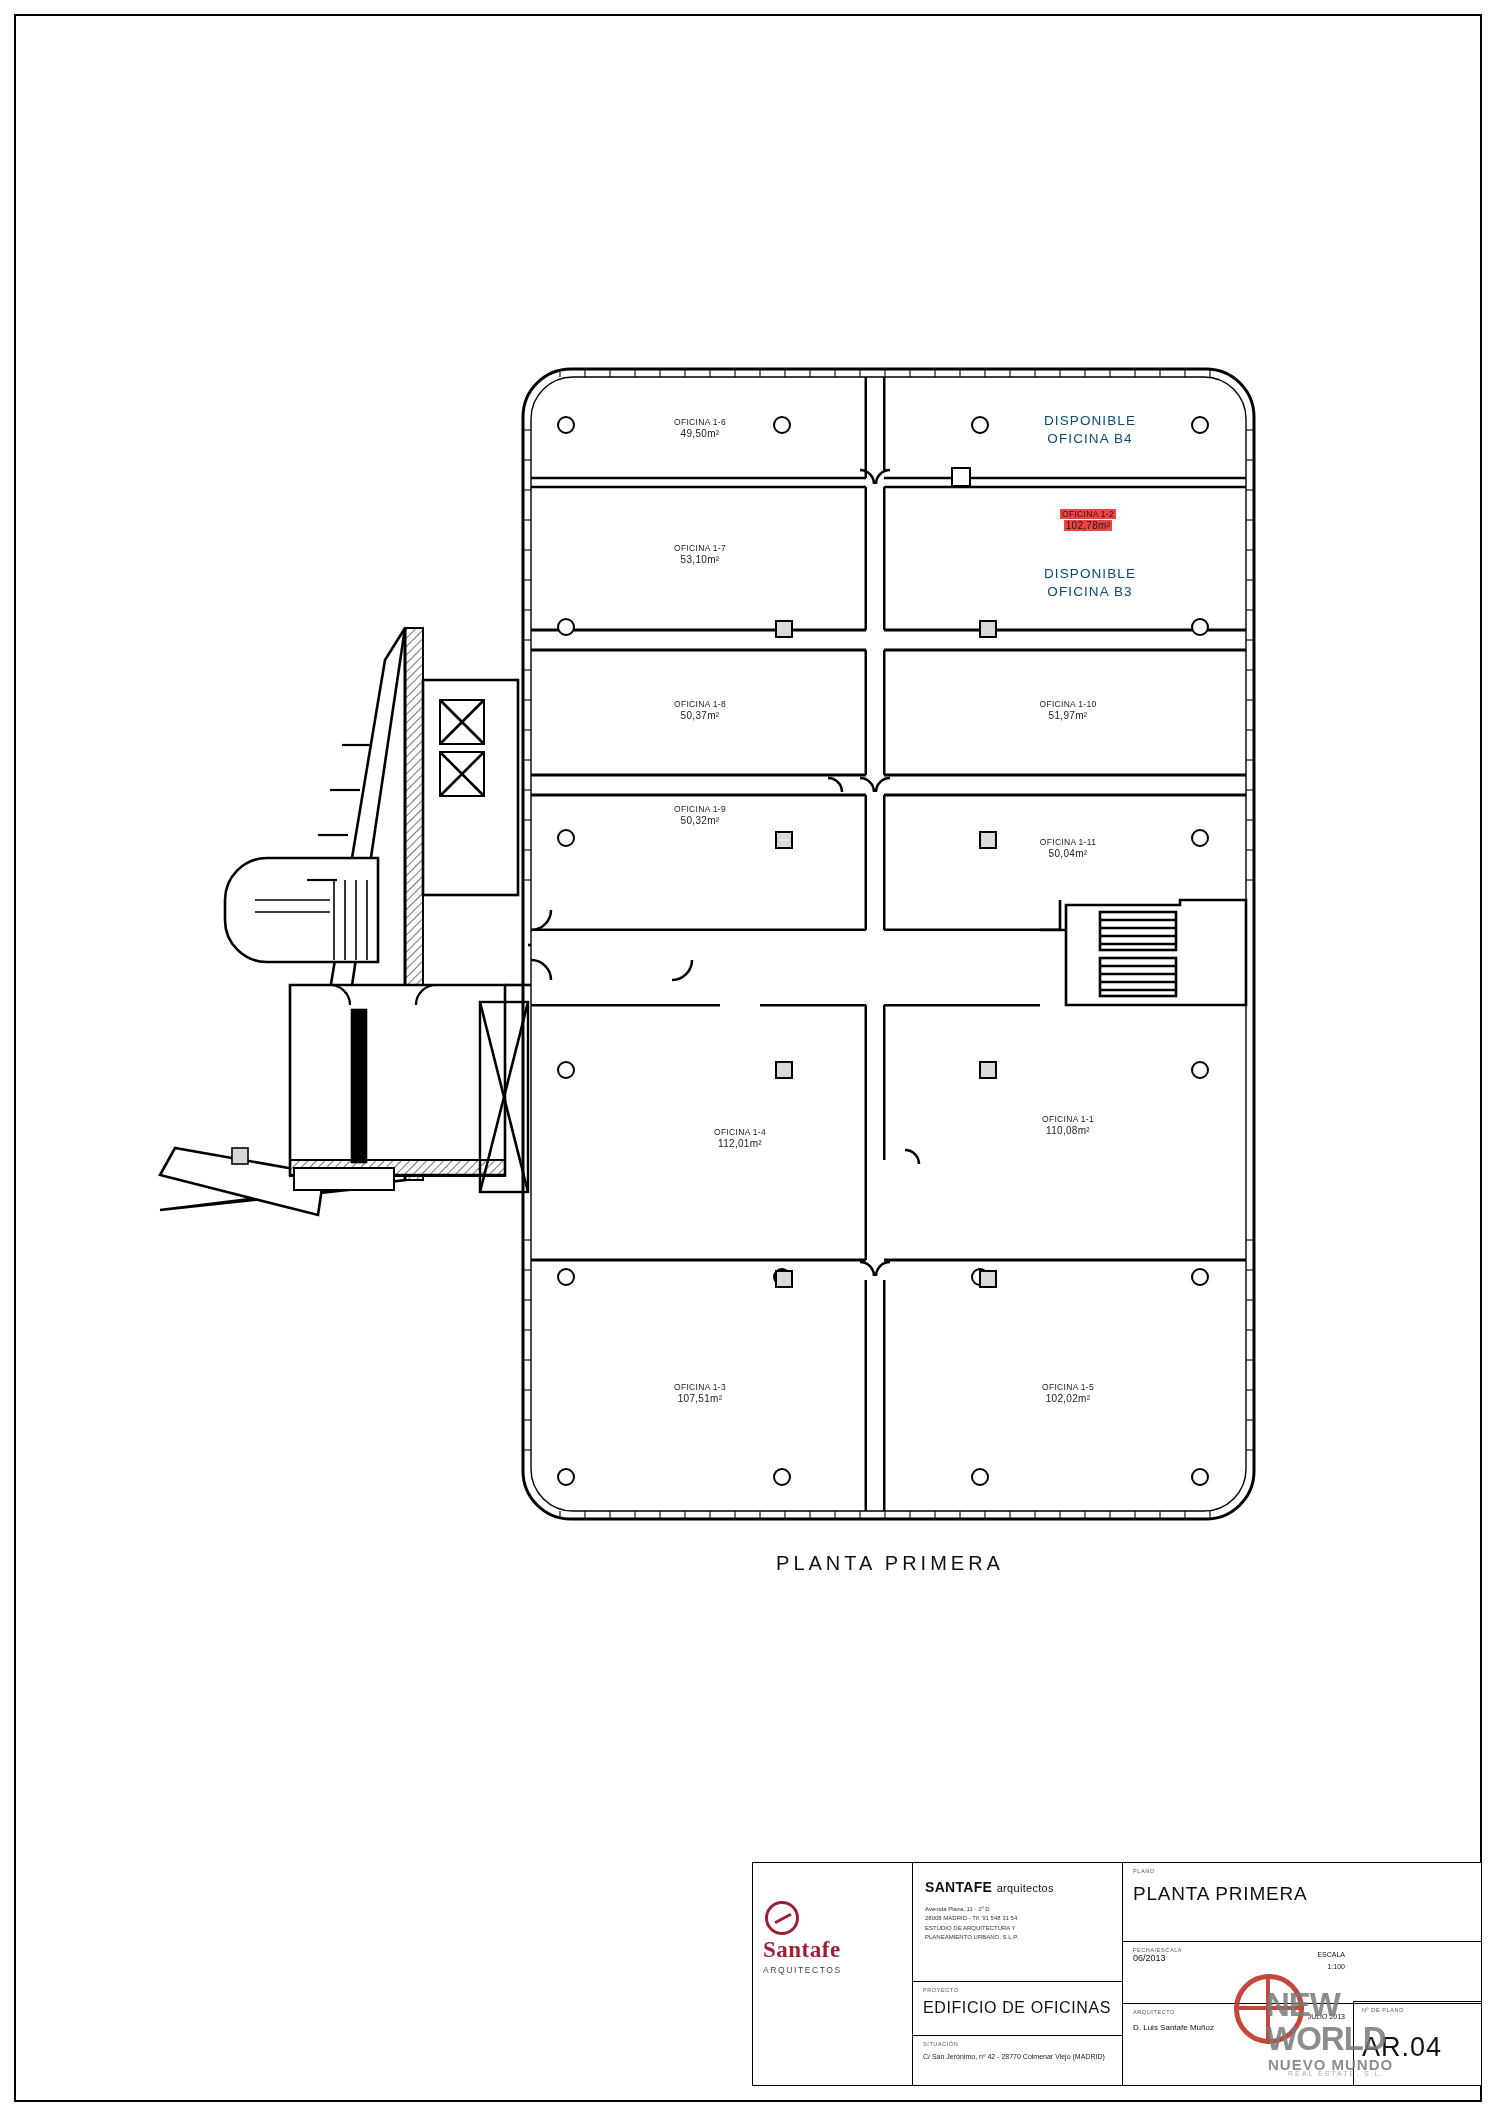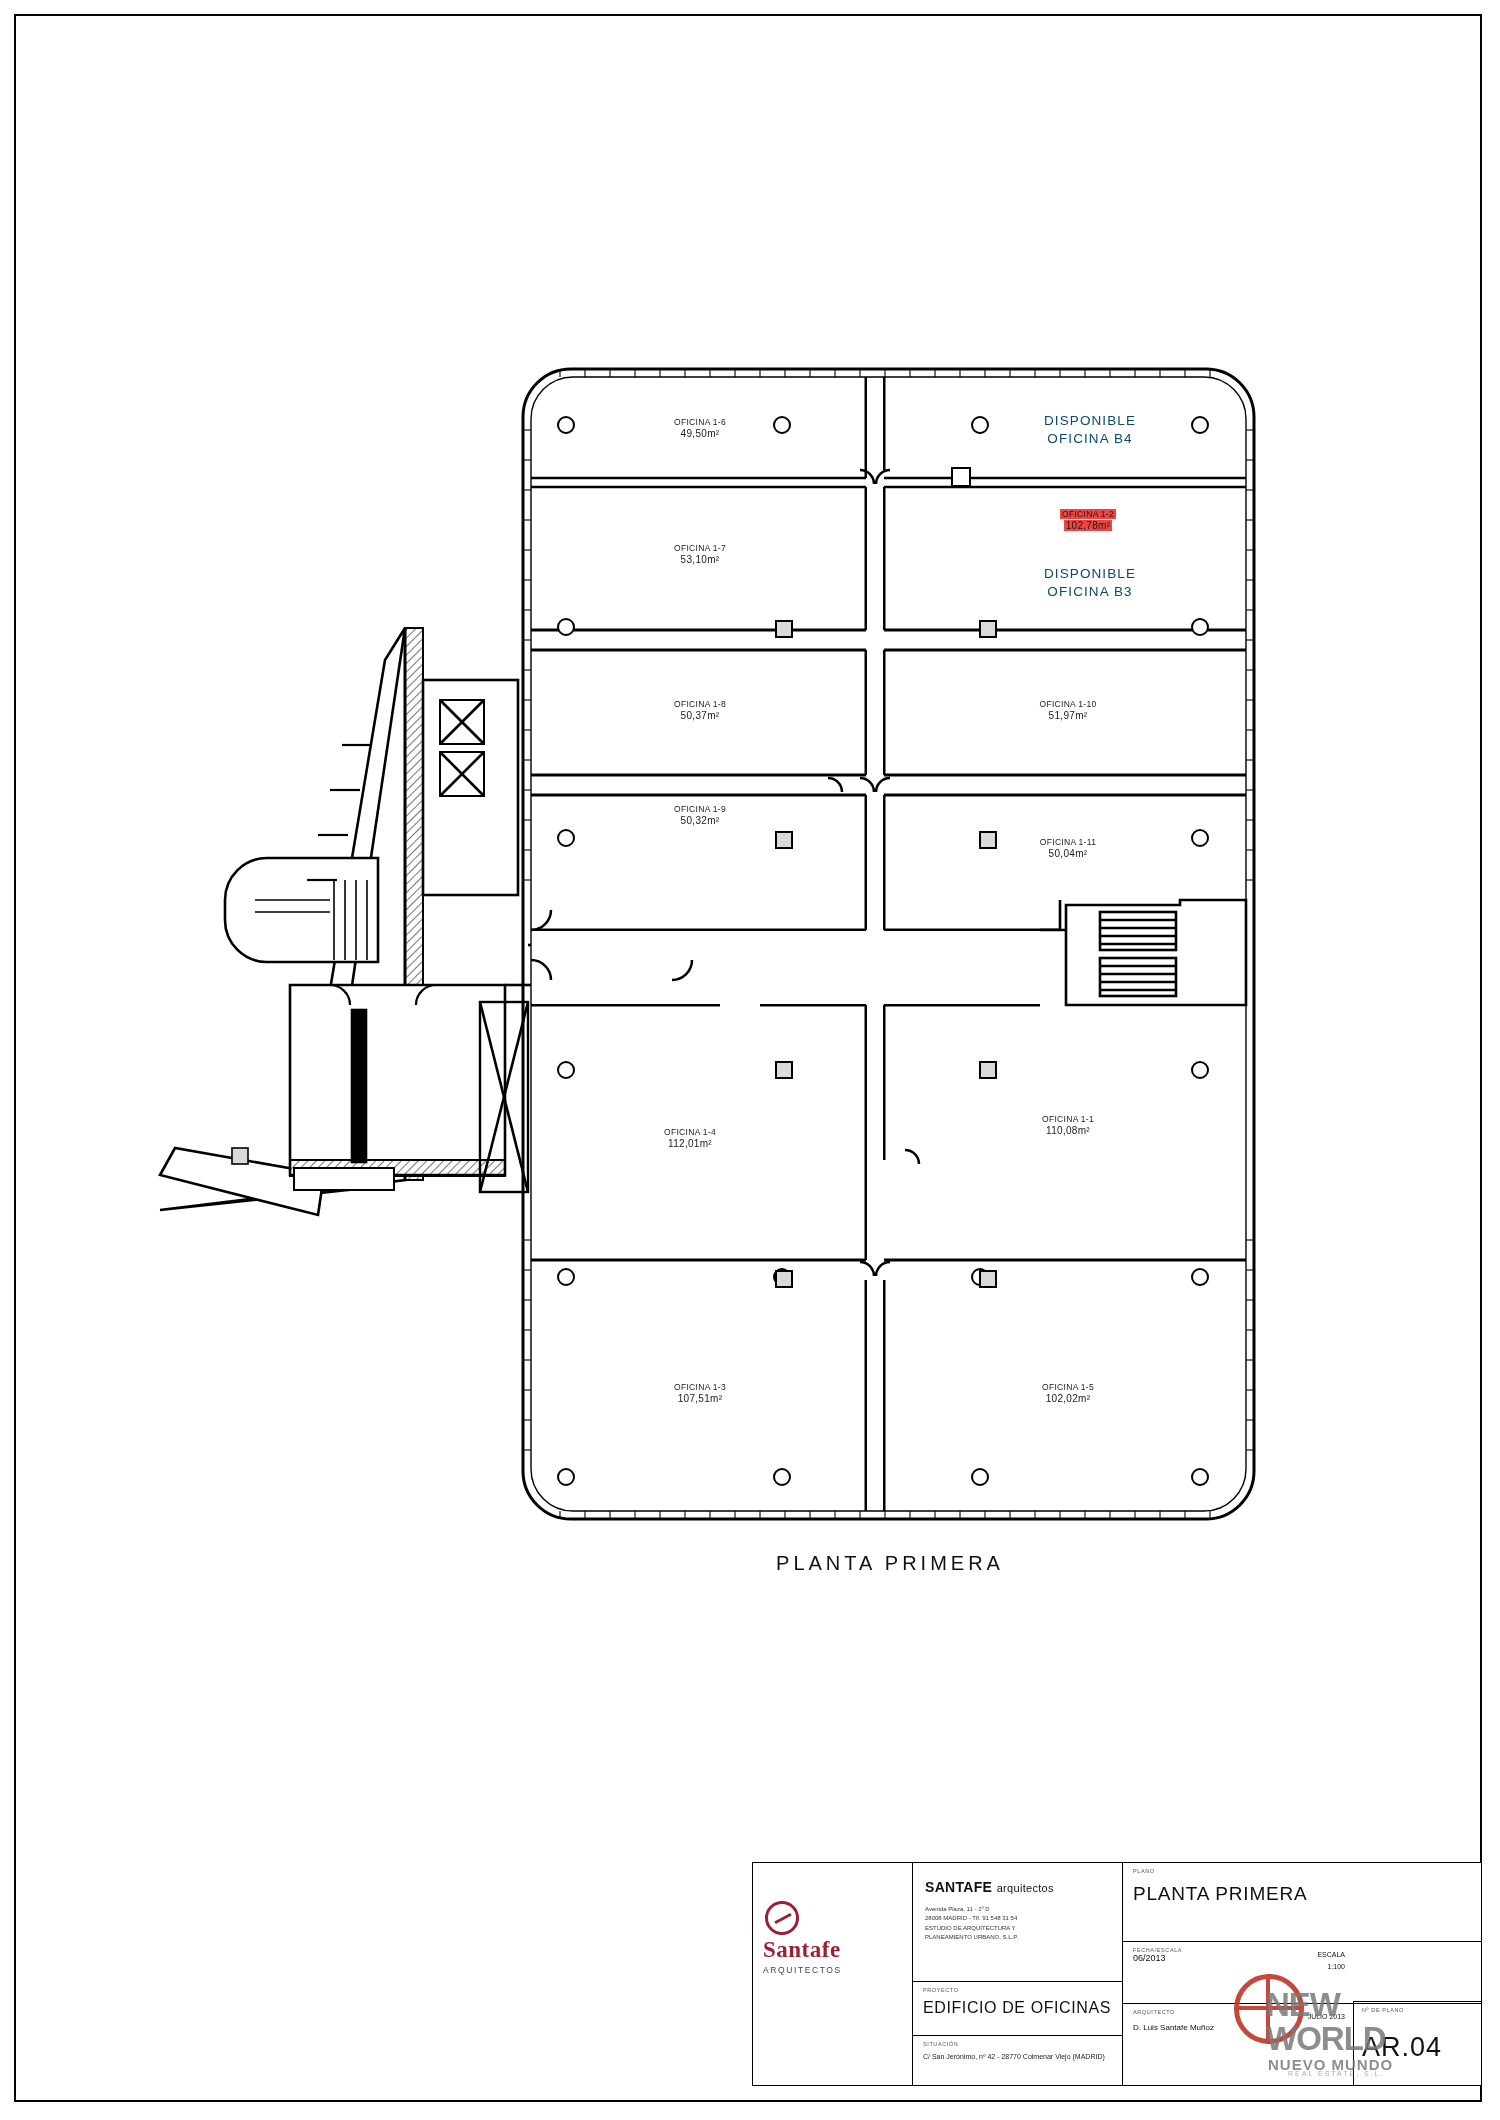--- a/index.html
+++ b/index.html
@@ -353,21 +353,21 @@
       <div class="office-area">53,10m²</div>
     </div>
     <div class="lbl" style="left:700px;top:700px;transform:translateX(-50%);">
       <div class="office-name">OFICINA 1-8</div>
       <div class="office-area">50,37m²</div>
     </div>
     <div class="lbl" style="left:700px;top:805px;transform:translateX(-50%);">
       <div class="office-name">OFICINA 1-9</div>
       <div class="office-area">50,32m²</div>
     </div>
-    <div class="lbl" style="left:690px;top:1128px;transform:translateX(-50%);">
+    <div class="lbl" style="left:740px;top:1128px;transform:translateX(-50%);">
       <div class="office-name">OFICINA 1-4</div>
       <div class="office-area">112,01m²</div>
     </div>
     <div class="lbl" style="left:700px;top:1383px;transform:translateX(-50%);">
       <div class="office-name">OFICINA 1-3</div>
       <div class="office-area">107,51m²</div>
     </div>
     <div class="lbl" style="left:1068px;top:1383px;transform:translateX(-50%);">
       <div class="office-name">OFICINA 1-5</div>
       <div class="office-area">102,02m²</div>

